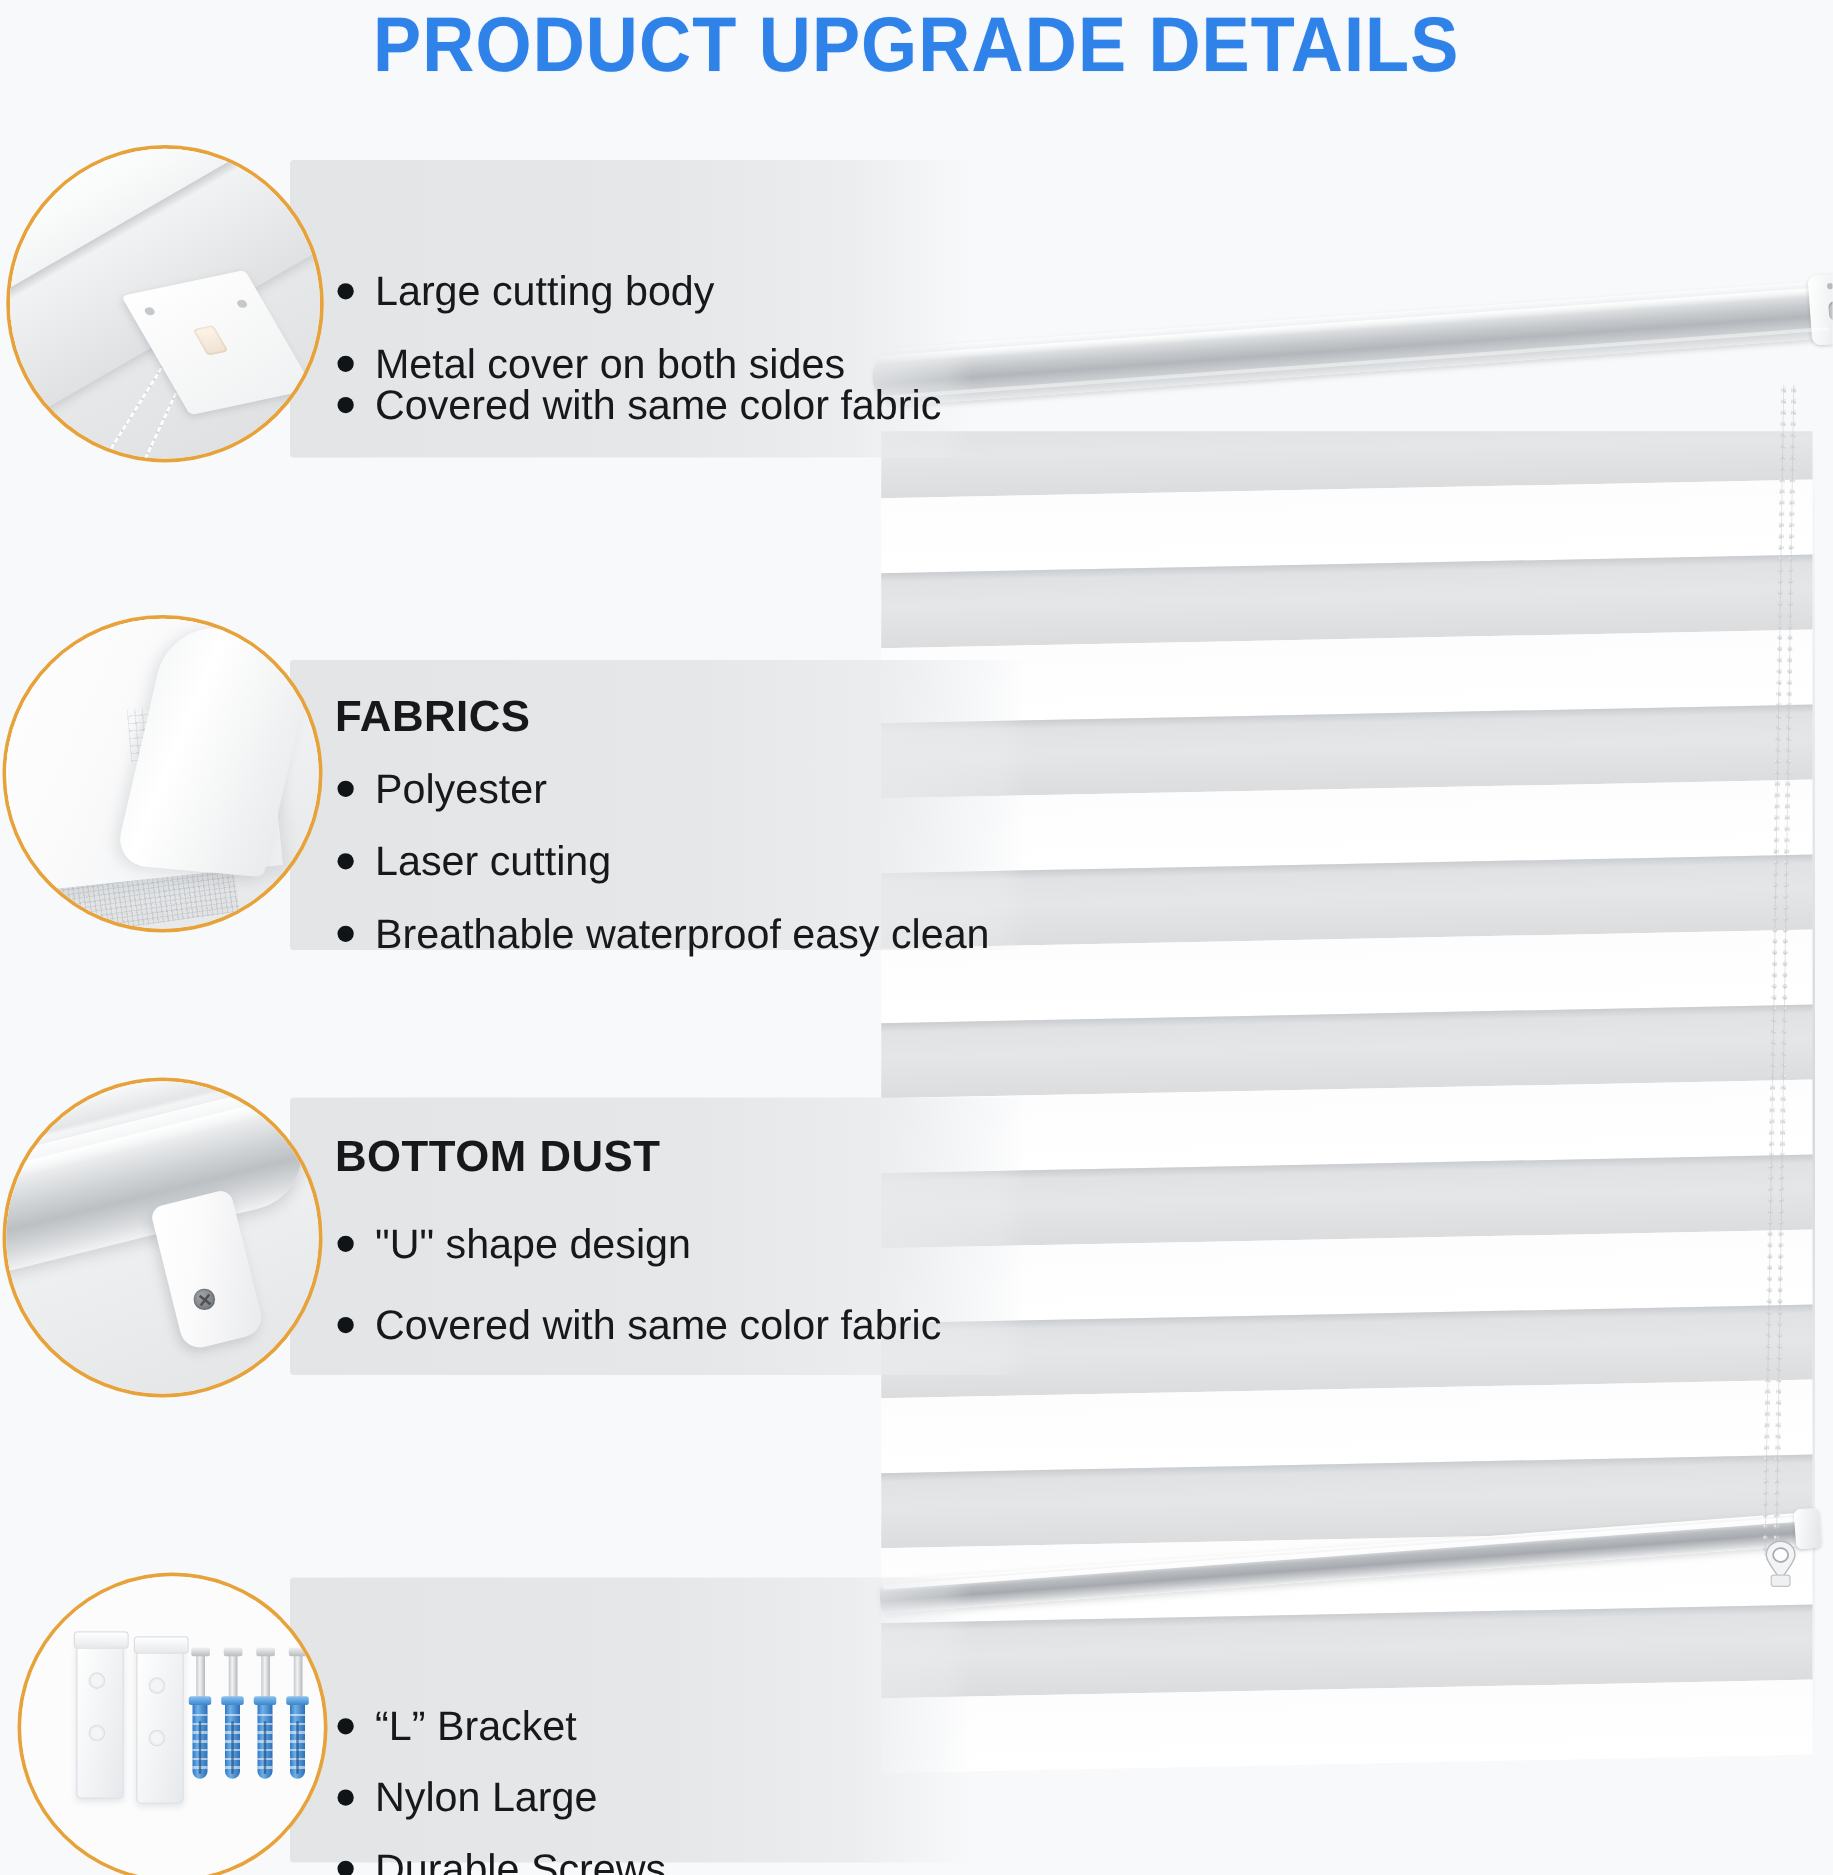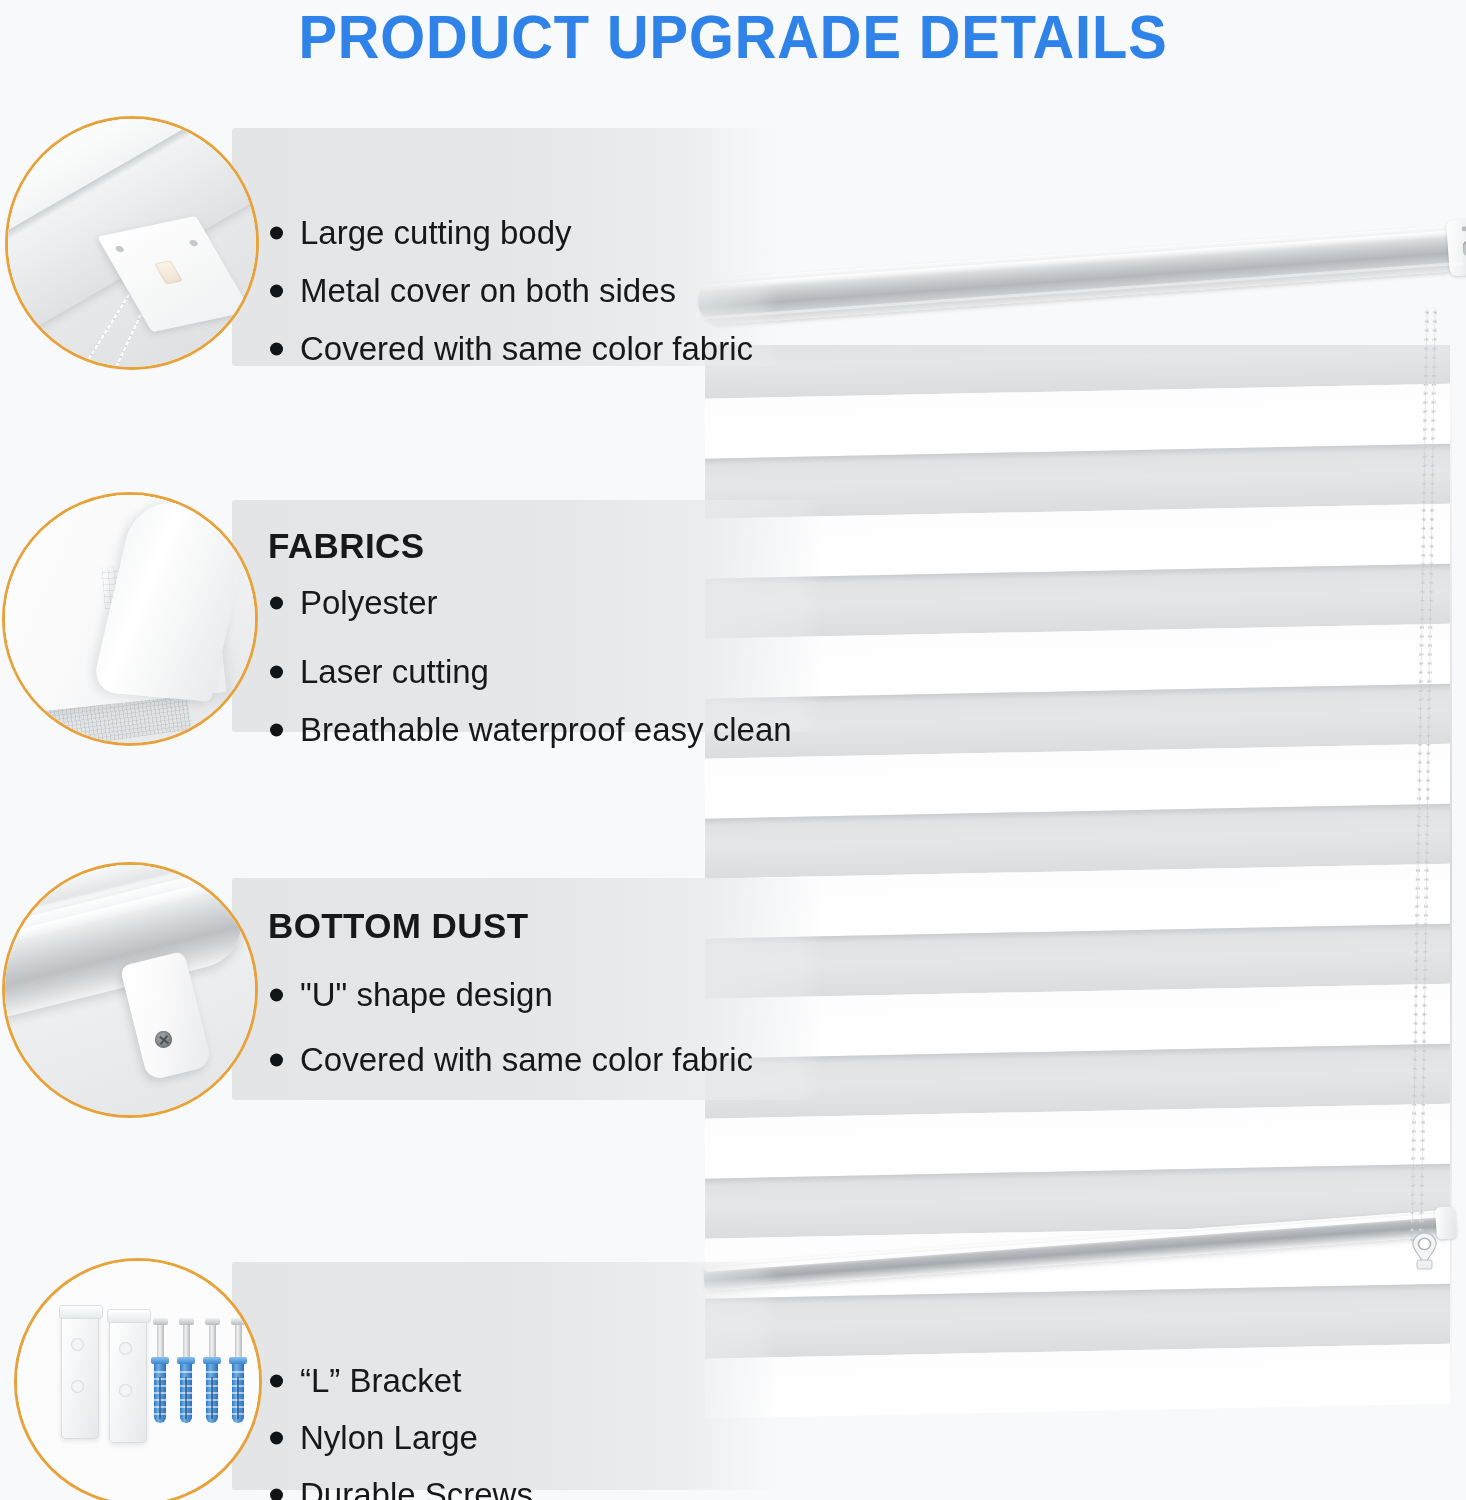--- a/index.html
+++ b/index.html
@@ -393,21 +393,21 @@
       <rect x="6" y="28" width="15" height="9" rx="2" fill="#eef0f1" stroke="#c2c6c9" stroke-width="1"></rect>
     </svg>
   </div>
 
   <div class="panel" style="left:232px;top:128px;width:546px;height:238px;">
     <ul style="left:36px;top:88px;">
       <li style="margin-bottom:25px;">
         <span class="bullet"></span>
         <span>Large cutting body</span>
       </li>
-      <li style="margin-bottom:25px;">
+      <li style="">
         <span class="bullet"></span>
         <span>Metal cover on both sides</span>
       </li>
       <li>
         <span class="bullet"></span>
         <span>Covered with same color fabric</span>
       </li>
     </ul>
   </div>
 
@@ -420,24 +420,24 @@
       <div class="t1-chainA"></div>
       <div class="t1-chainB"></div>
       <div class="t1-face">
         <div class="t1-face-s1"></div>
         <div class="t1-face-s2"></div>
         <div class="t1-face-tab"></div>
       </div>
     </div>
   </div>
 
-  <div class="panel" style="left:232px;top:500px;width:590px;height:232px;">
+  <div class="panel" style="left:232px;top:528px;width:590px;height:232px;">
     <div class="h" style="left:36px;top:26px;">FABRICS</div>
     <ul style="left:36px;top:86px;">
-      <li style="margin-bottom:36px;">
+      <li style="margin-bottom:25px;">
         <span class="bullet"></span>
         <span>Polyester</span>
       </li>
       <li style="margin-bottom:25px;">
         <span class="bullet"></span>
         <span>Laser cutting</span>
       </li>
       <li>
         <span class="bullet"></span>
         <span>Breathable waterproof easy clean</span>

